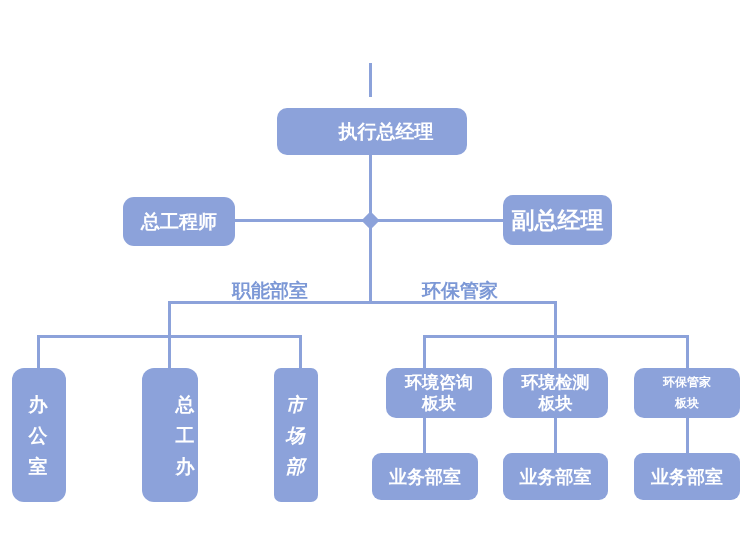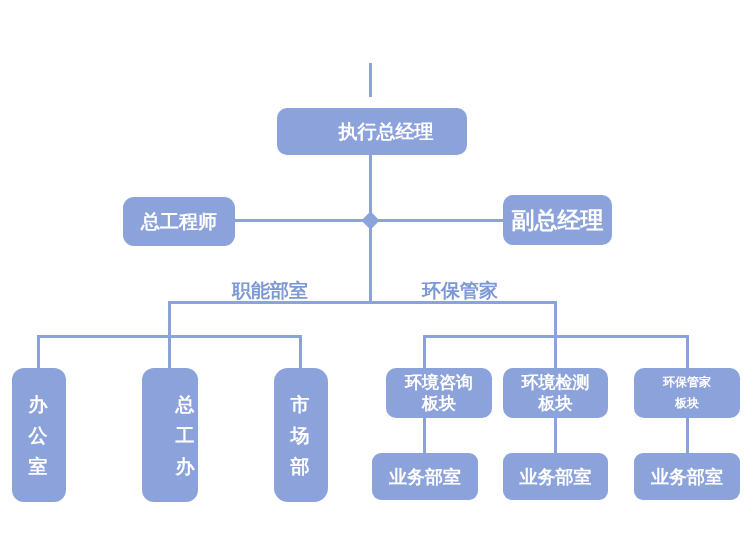--- a/index.html
+++ b/index.html
@@ -57,21 +57,21 @@
     justify-content: center;
     text-align: center;
   }
   .node span { display: block; }
   .b-sh      { left: 273px; top: 15px;  width: 196px; height: 48px; font-size: 18px; line-height: 22px; }
   .b-exec    { left: 277px; top: 108px;  width: 190px; height: 47px; font-size: 19px; padding-left: 28px; }
   .b-ce      { left: 123px; top: 197px; width: 112px; height: 49px; font-size: 19px; border-radius: 11px; }
   .b-dgm     { left: 503px; top: 195px; width: 109px; height: 50px; font-size: 23px; }
   .b-office  { left: 12px;  top: 368px; width: 54px;  height: 134px; border-radius: 12px; }
   .b-zgb     { left: 142px; top: 368px; width: 56px;  height: 134px; border-radius: 12px; padding-left: 32px; }
-  .b-mkt     { left: 274px; top: 368px; width: 54px;  height: 134px; border-radius: 14px; }
+  .b-mkt     { left: 274px; top: 368px; width: 44px;  height: 134px; border-radius: 7px; font-style: italic; }
   .b-consult { left: 372px; top: 368px; width: 106px; height: 50px; font-size: 17px; line-height: 21px; margin-left: 14px; }
   .b-test    { left: 503px; top: 368px; width: 105px; height: 50px; font-size: 17px; line-height: 21px; }
   .b-steward { left: 634px; top: 368px; width: 106px; height: 50px; font-size: 12px; line-height: 21px; }
   .b-biz1    { left: 372px; top: 453px; width: 106px; height: 47px; font-size: 18px; border-radius: 9px; }
   .b-biz2    { left: 503px; top: 453px; width: 105px; height: 47px; font-size: 18px; border-radius: 9px; }
   .b-biz3    { left: 634px; top: 453px; width: 106px; height: 47px; font-size: 18px; border-radius: 9px; }
   .vbox .vlabel {
     width: 21px;
     font-size: 19px;
     line-height: 31px;

